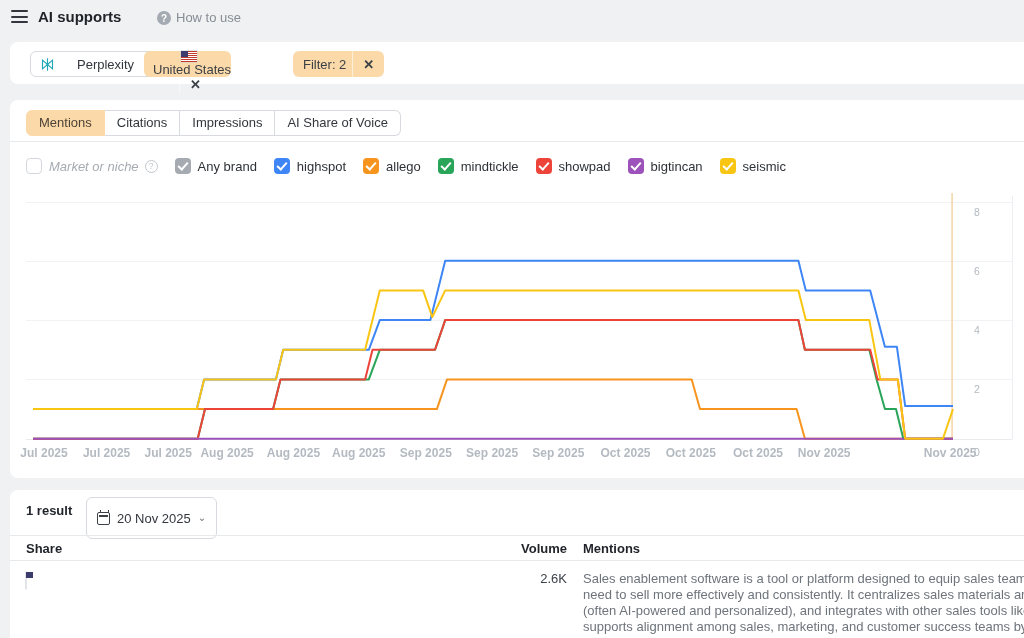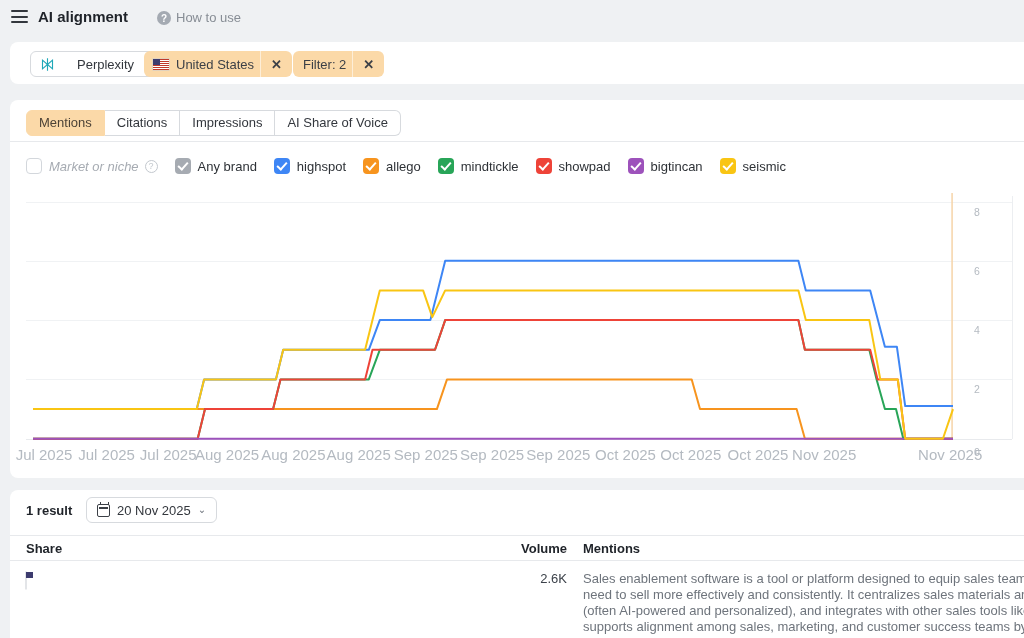--- a/index.html
+++ b/index.html
@@ -24,21 +24,21 @@
   .card { background:#fff; border-radius:8px 0 0 8px; }
   .card1 { left:10px; top:42px; width:1020px; height:42px; }
   .card2 { left:10px; top:100px; width:1020px; height:378px; }
   .card3 { left:10px; top:490px; width:1020px; height:160px; }
 
   
   .engine-btn { left:30px; top:51px; height:26px; background:#fff; border:1px solid #d7dade; border-radius:6px; display:flex; align-items:center; padding:0 9px; gap:22px; font-size:13px; color:#33373d; cursor:pointer; }
   .engine-btn svg { display:block; }
   .chev { font-size:10px; color:#6c727b; line-height:1; }
   .chip { top:51px; height:26px; background:#fbd9a8; border-radius:6px; display:flex; align-items:center; font-size:13px; color:#3c4047; cursor:default; }
-  .chip-us { left:144px; padding-left:9px; }
+  .chip-us { left:144px; padding-left:9px;flex-direction:column; }
   .chip-filter { left:293px; padding-left:10px; }
   .chip .x { padding:0 10px; font-size:13px; font-weight:bold; color:#3c4047; cursor:pointer; margin-left:6px; border-left:1px solid rgba(255,255,255,0.55); height:100%; display:flex; align-items:center; }
   .flag { width:16px; height:11px; margin-right:7px; position:relative; flex:0 0 auto;
     background:repeating-linear-gradient(#c0392b 0 1px,#fff 1px 2px, #c0392b 2px 3px,#fff 3px 4px,#c0392b 4px 5px,#fff 5px 6px,#c0392b 6px 7px,#fff 7px 8px,#c0392b 8px 9px,#fff 9px 10px,#c0392b 10px 11px);
     box-shadow:0 0 0 0.5px #c8ccd2; }
   .flag:before { content:""; position:absolute; left:0; top:0; width:7px; height:6px; background:#3c3b6e; }
 
   
   .tabs { left:26px; top:110px; display:flex; }
   .tab { height:26px; line-height:24px; padding:0 12px; font-size:13px; color:#33373d; background:#fff; border:1px solid #d7dade; border-left-width:0; cursor:pointer; white-space:nowrap; }
@@ -56,26 +56,26 @@
   .muted-italic { font-style:italic; color:#a6abb2; }
   .dark-italic { color:#2e3237; }
   .q-icon { width:13px; height:13px; border-radius:50%; border:1px solid #c3c8ce; color:#c3c8ce; font-size:9px; display:flex; align-items:center; justify-content:center; margin-left:-1px; }
   .brand-label { color:#2e3237; }
 
   
   .gridline { left:26px; width:986px; height:1px; background:#f0f2f4; }
   .gridline.baseline { background:#e8eaed; }
   .axis-right-border { left:1012px; top:196px; width:1px; height:243px; background:#eceef1; }
   .ylabel { left:974px; font-size:10.5px; color:#b4bac1; }
-  .xlabel { top:446px; font-size:15px; color:#b4bac1; white-space:nowrap; transform:translateX(-50%); }
+  .xlabel { top:446px; font-size:12px; color:#b4bac1; white-space:nowrap; transform:translateX(-50%);font-weight:bold; }
   #chart-svg { left:0; top:0; pointer-events:none; }
 
   
   .result-count { left:26px; top:503px; font-size:13px; font-weight:bold; color:#1f2329; }
-  .date-btn { left:86px; top:497px; height:26px; background:#fff; border:1px solid #d7dade; border-radius:6px; display:flex; align-items:center; gap:7px; padding:0 10px; font-size:13px; color:#33373d; cursor:pointer; }
+  .date-btn { left:86px; top:497px; height:42px; background:#fff; border:1px solid #d7dade; border-radius:6px; display:flex; align-items:center; gap:7px; padding:0 10px; font-size:13px; color:#33373d; cursor:pointer; }
   .cal-icon { width:13px; height:13px; border:1.5px solid #3c4047; border-radius:2px; position:relative; margin-top:1px; }
   .cal-icon:before { content:""; position:absolute; left:1px; right:1px; top:2px; height:1.5px; background:#3c4047; }
   .cal-icon:after { content:""; position:absolute; left:2px; top:-3px; width:2px; height:3px; border-left:1.5px solid #3c4047; border-right:1.5px solid #3c4047; width:7px; }
   .thead-top { left:10px; top:535px; width:1014px; height:1px; background:#e7e9ec; }
   .thead-bottom { left:10px; top:560px; width:1014px; height:1px; background:#e7e9ec; }
   .th { top:541px; font-size:13px; font-weight:bold; color:#1f2329; }
   .th-query { left:26px; }
   .th-volume { left:487px; width:80px; text-align:right; }
   .th-response { left:583px; }
   .row-flag { left:26px; top:572px; }
@@ -86,21 +86,21 @@
 </style>
 </head>
 <body>
 
 <div class="abs topbar">
   <div class="abs hamburger">
       <span></span>
       <span></span>
       <span></span>
     </div>
-  <div class="abs page-title">AI alignment</div>
+  <div class="abs page-title">AI supports</div>
   <div class="abs help-circle">?</div>
   <div class="abs howto">How to use</div>
 </div>
 
 <div class="abs card card1"></div>
 <div class="abs card card2"></div>
 <div class="abs card card3"></div>
 
 <div class="abs engine-btn">
   <span>

